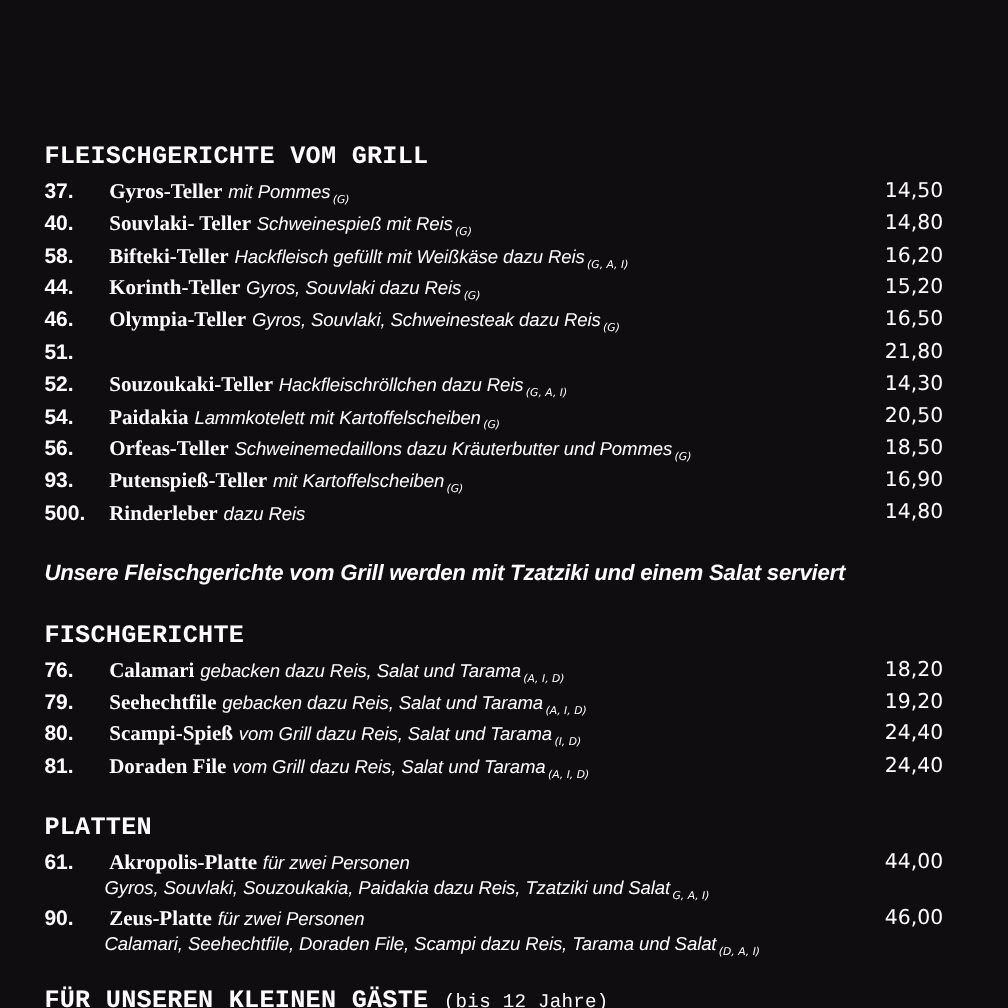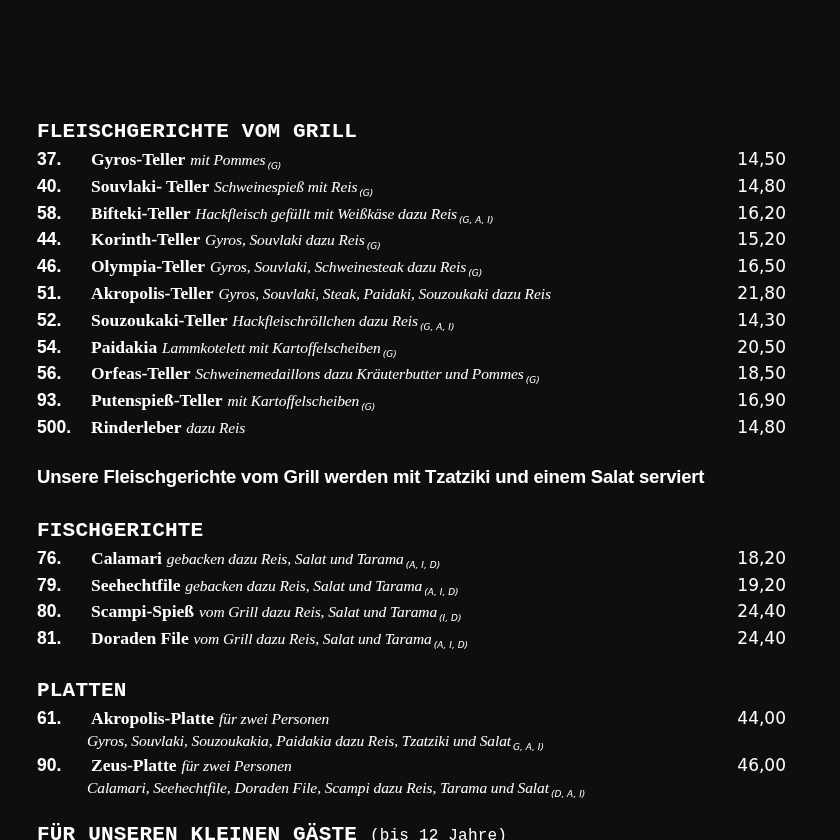--- a/index.html
+++ b/index.html
@@ -52,21 +52,21 @@
     .text {
       position: absolute;
       left: 54px;
     }
     .name {
       font-weight: bold;
       font-family: Liberation Serif, serif;
     }
     .desc {
       font-style: italic;
-      font-family: Liberation Serif, serif;
+      font-family: Liberation Sans, sans-serif;
       font-size: 15.5px;
       letter-spacing: -0.1px;
     }
     .allergen {
       font-style: italic;
       font-family: "DejaVu Sans", sans-serif;
       font-size: 9px;
       position: relative;
       top: 4px;
       margin-left: 2px;
@@ -80,20 +80,21 @@
     }
     .subline {
       position: relative;
       height: 23px;
       line-height: 23px;
       padding-left: 50px;
       white-space: nowrap;
       margin-top: -3px;
     }
     .note {
+      font-style: italic;
       font-weight: bold;
       font-size: 18.5px;
       letter-spacing: -0.2px;
       line-height: 28px;
       margin-top: 22px;
       white-space: nowrap;
     }
     .gap-after-note { height: 26px; }
     .gap-section { height: 25px; }
   </style>
@@ -125,21 +126,20 @@
       <span class="text"><span class="name">Korinth-Teller</span> <span class="desc">Gyros, Souvlaki dazu Reis</span><span class="allergen">(G)</span></span>
       <span class="price">15,20</span>
     </div>
     <div class="row">
       <span class="num">46.</span>
       <span class="text"><span class="name">Olympia-Teller</span> <span class="desc">Gyros, Souvlaki, Schweinesteak dazu Reis</span><span class="allergen">(G)</span></span>
       <span class="price">16,50</span>
     </div>
     <div class="row">
       <span class="num">51.</span>
-      <span class="text"><span class="name">Akropolis-Teller</span> <span class="desc">Gyros, Souvlaki, Steak, Paidaki, Souzoukaki dazu Reis</span><span class="allergen"></span></span>
       <span class="price">21,80</span>
     </div>
     <div class="row">
       <span class="num">52.</span>
       <span class="text"><span class="name">Souzoukaki-Teller</span> <span class="desc">Hackfleischröllchen dazu Reis</span><span class="allergen">(G, A, I)</span></span>
       <span class="price">14,30</span>
     </div>
     <div class="row">
       <span class="num">54.</span>
       <span class="text"><span class="name">Paidakia</span> <span class="desc">Lammkotelett mit Kartoffelscheiben</span><span class="allergen">(G)</span></span>

